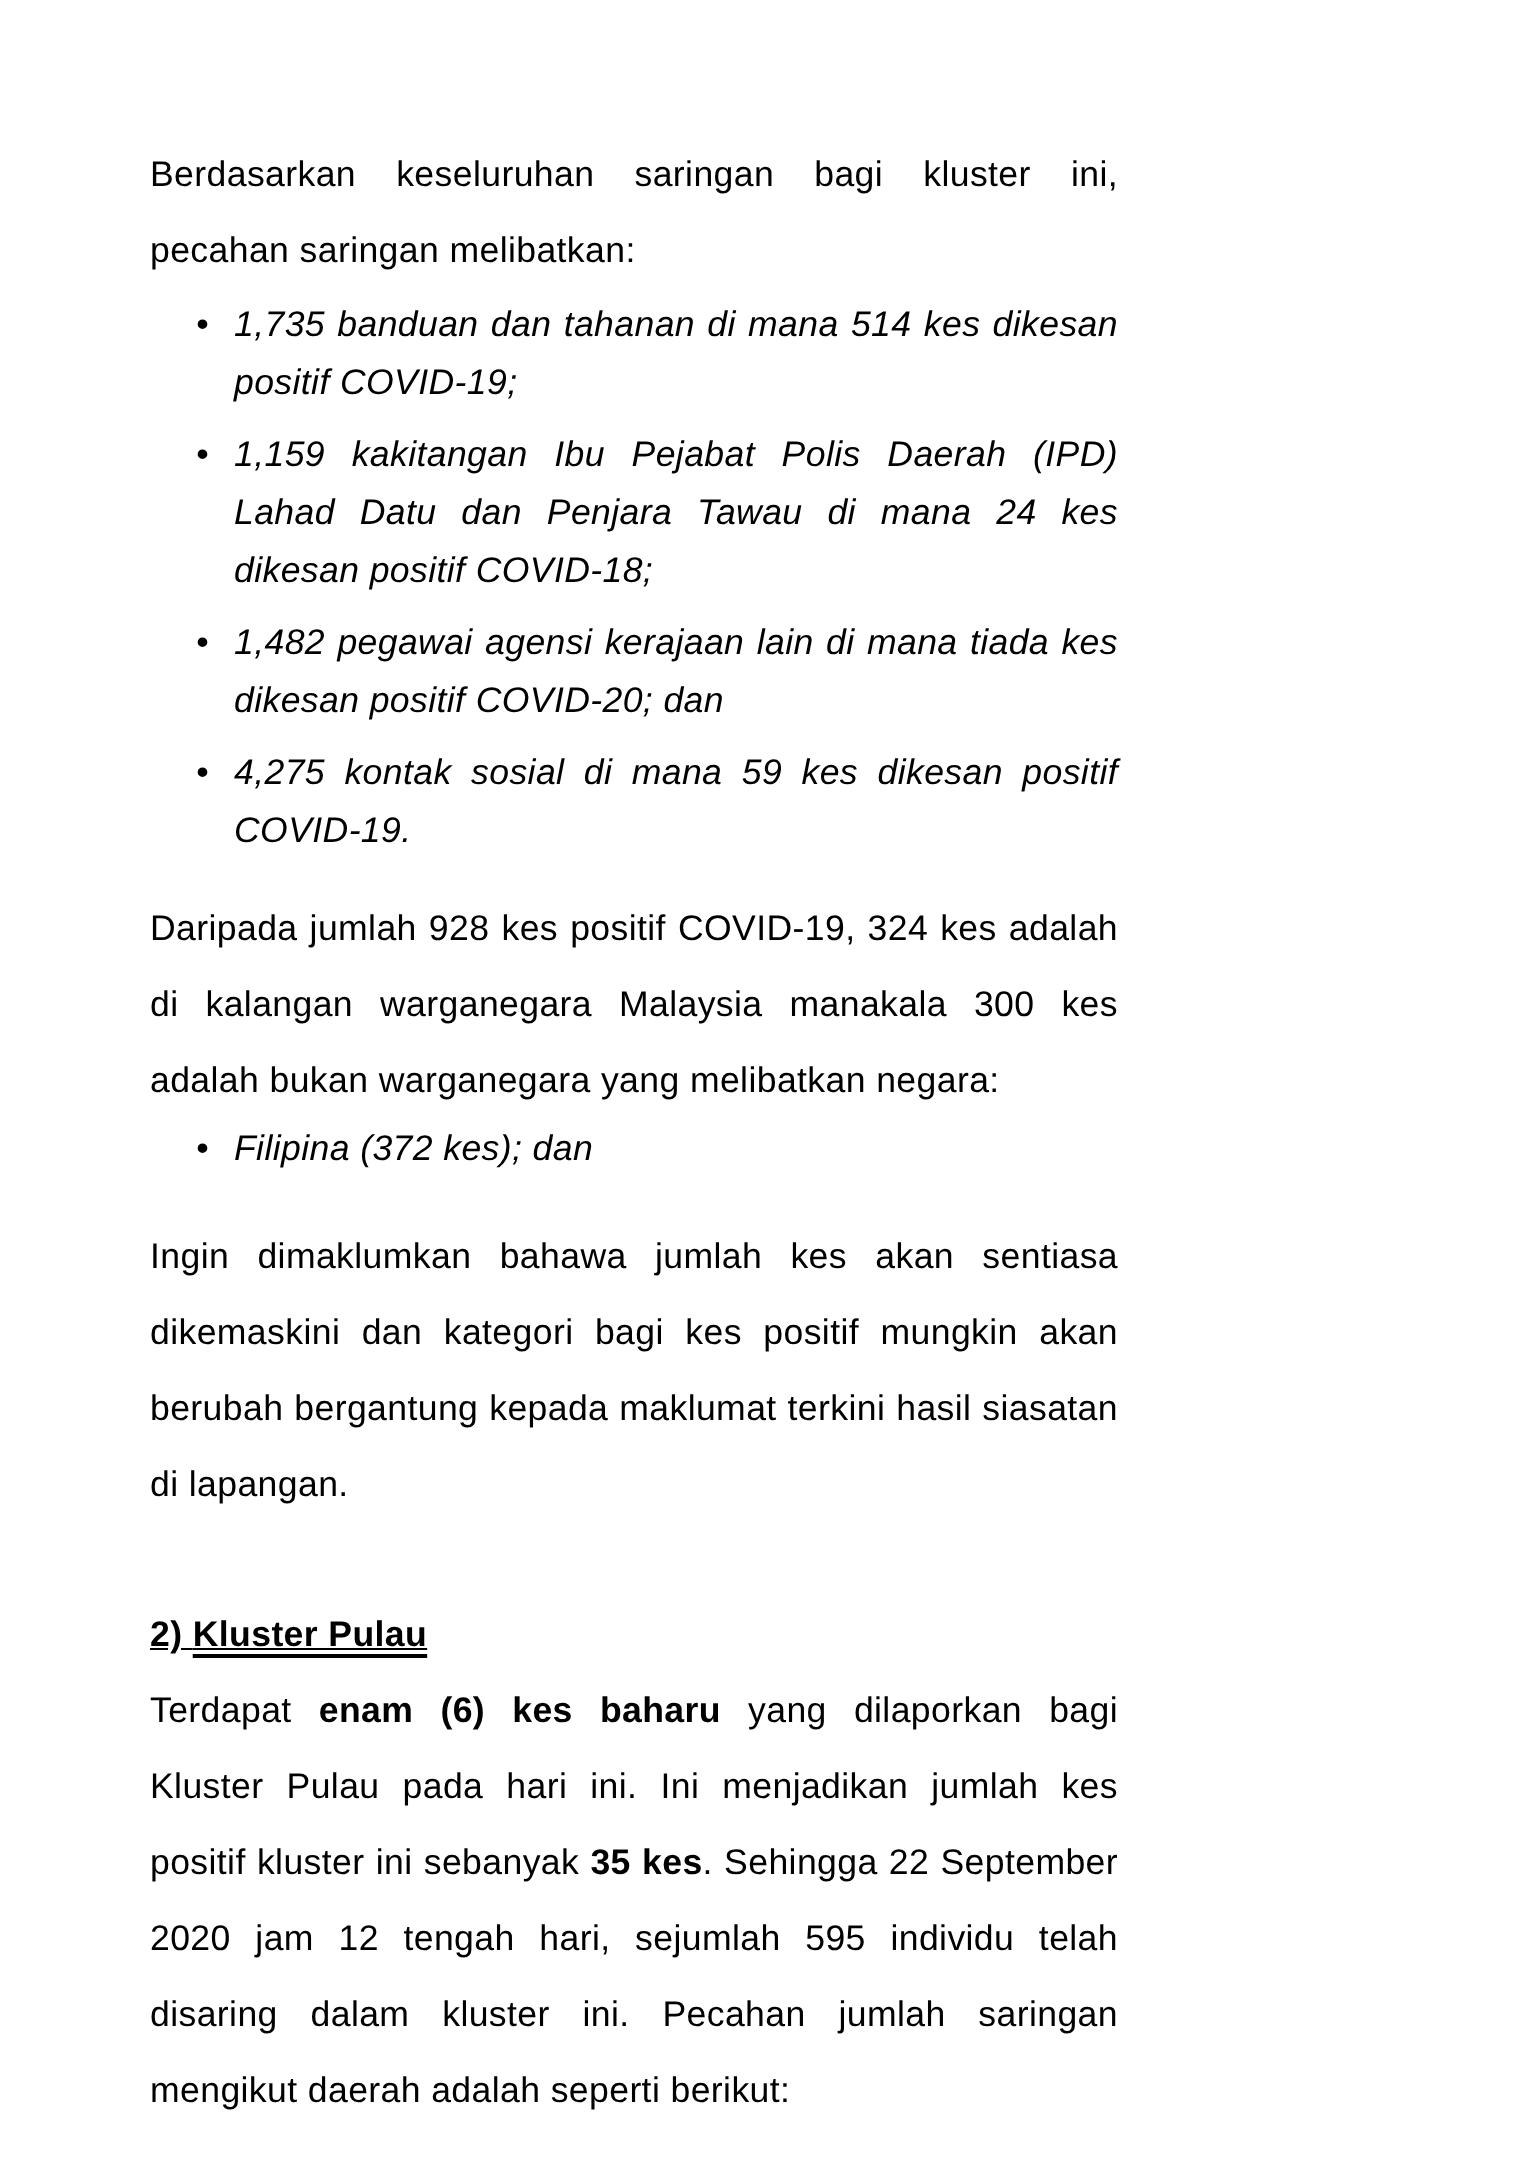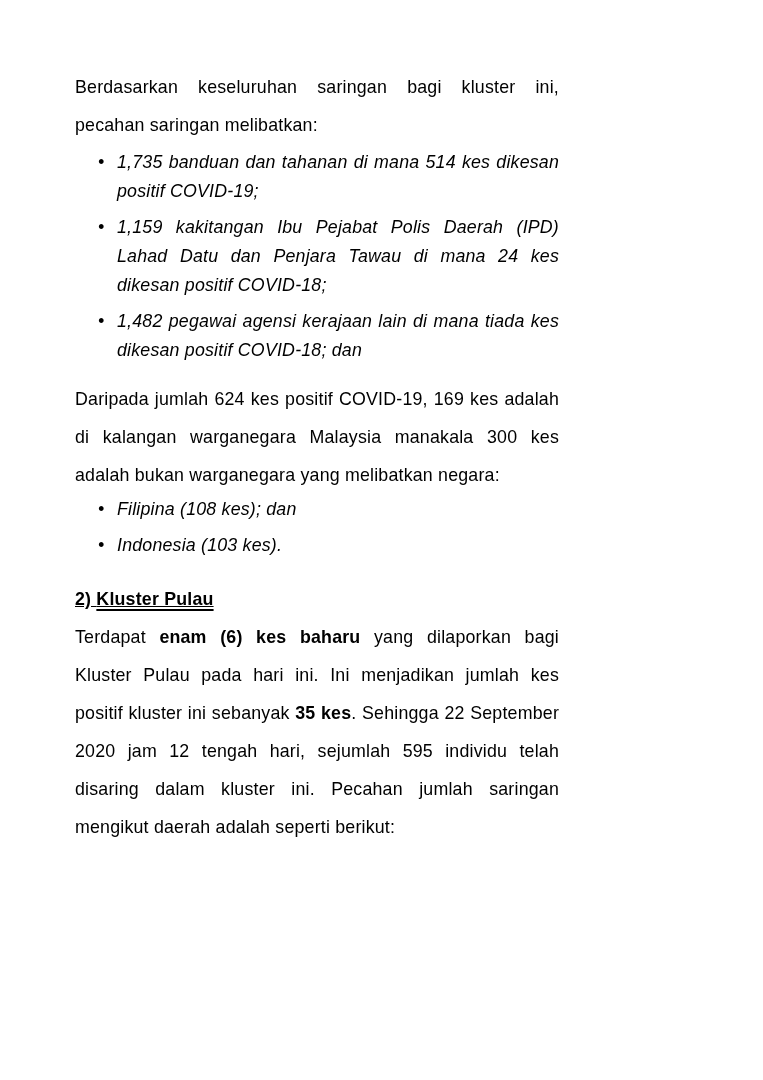--- a/index.html
+++ b/index.html
@@ -60,28 +60,29 @@
 </head>
 <body>
 
 <div class="page">
 
   <p class="para mb4">Berdasarkan keseluruhan saringan bagi kluster ini, pecahan saringan melibatkan:</p>
 
   <ul class="bullet-list mb15">
     <li>1,735 banduan dan tahanan di mana 514 kes dikesan positif COVID-19;</li>
     <li>1,159 kakitangan Ibu Pejabat Polis Daerah (IPD) Lahad Datu dan Penjara Tawau di mana 24 kes dikesan positif COVID-18;</li>
-    <li>1,482 pegawai agensi kerajaan lain di mana tiada kes dikesan positif COVID-18; dan</li>
+    <li>1,482 pegawai agensi kerajaan lain di mana tiada kes dikesan positif COVID-20; dan</li>
+    <li>4,275 kontak sosial di mana 59 kes dikesan positif COVID-19.</li>
   </ul>
 
-  <p class="para mb1">Daripada jumlah 624 kes positif COVID-19, 169 kes adalah di kalangan warganegara Malaysia manakala 300 kes adalah bukan warganegara yang melibatkan negara:</p>
+  <p class="para mb1">Daripada jumlah 928 kes positif COVID-19, 324 kes adalah di kalangan warganegara Malaysia manakala 300 kes adalah bukan warganegara yang melibatkan negara:</p>
 
   <ul class="bullet-list mb20">
-    <li>Filipina (108 kes); dan</li>
-    <li>Indonesia (103 kes).</li>
+    <li>Filipina (372 kes); dan</li>
   </ul>
 
+  <p class="para mb37">Ingin dimaklumkan bahawa jumlah kes akan sentiasa dikemaskini dan kategori bagi kes positif mungkin akan berubah bergantung kepada maklumat terkini hasil siasatan di lapangan.</p>
 
   <p class="section-heading mb12"><span class="seg-bold">2) </span><span class="seg-bold seg-underline">Kluster Pulau</span></p>
 
   <p class="para"><span>Terdapat </span><span class="seg-bold">enam (6) kes baharu</span><span> yang dilaporkan bagi Kluster Pulau pada hari ini. Ini menjadikan jumlah kes positif kluster ini sebanyak </span><span class="seg-bold">35 kes</span><span>. Sehingga 22 September 2020 jam 12 tengah hari, sejumlah 595 individu telah disaring dalam kluster ini. Pecahan jumlah saringan mengikut daerah adalah seperti berikut:</span></p>
 
 </div>
 
 </body></html>

